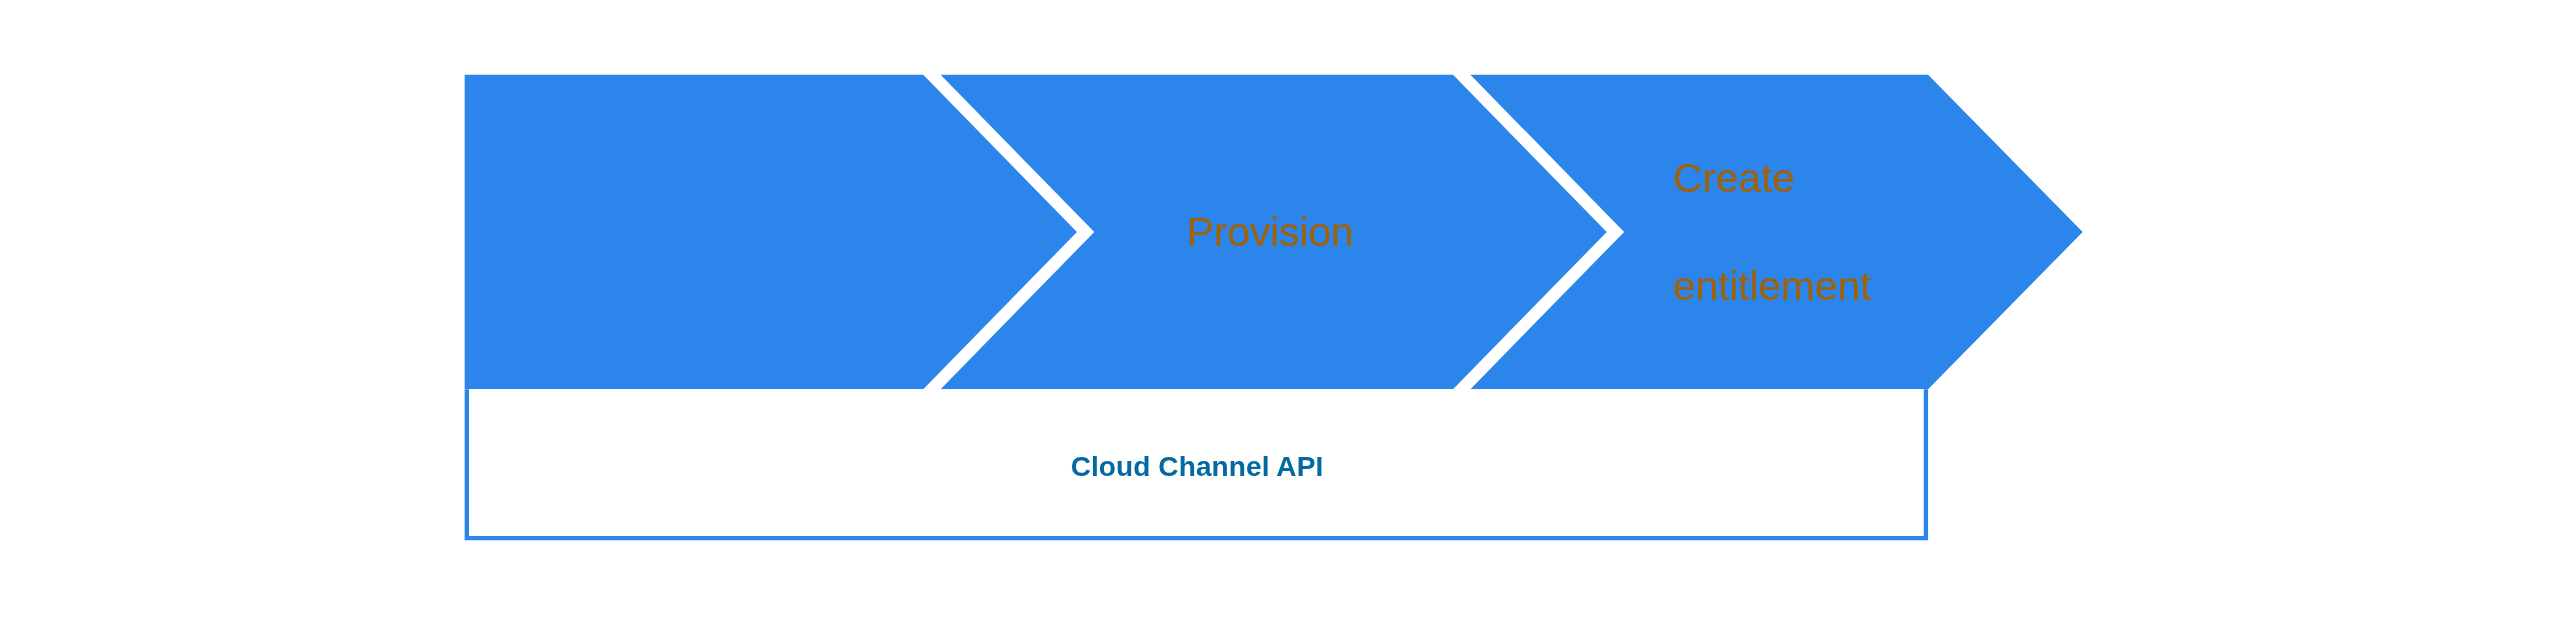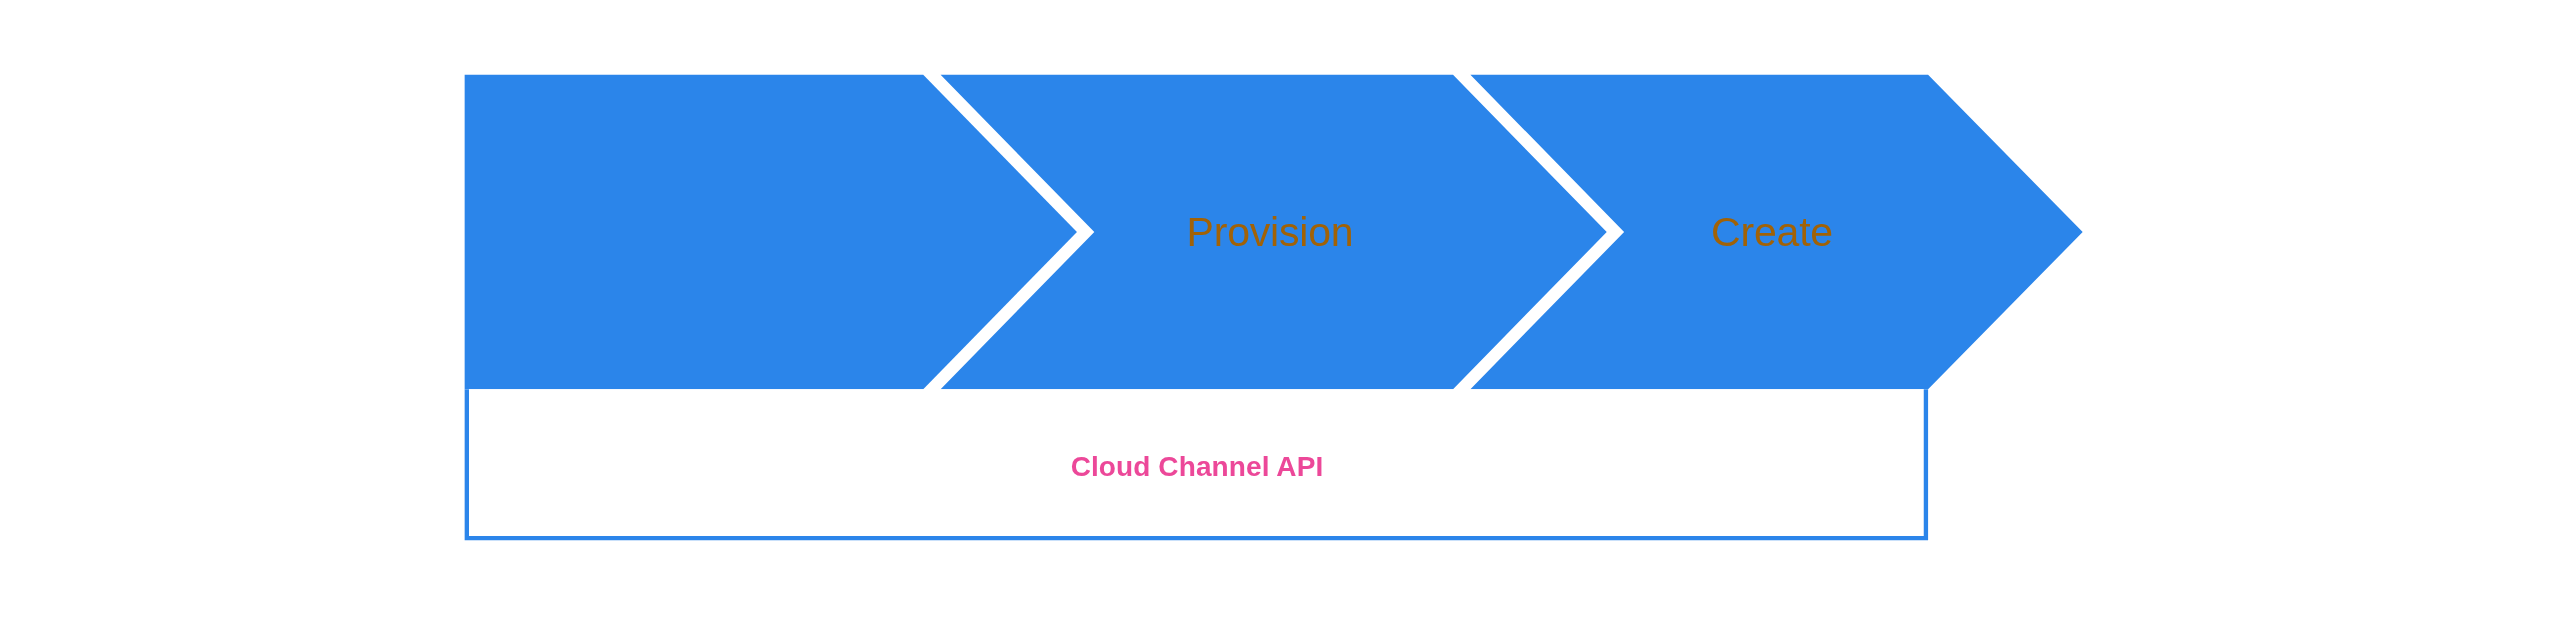--- a/index.html
+++ b/index.html
@@ -44,21 +44,21 @@
     font-size: 41px;
     line-height: 54px;
     white-space: pre-line;
     letter-spacing: -0.2px;
     transform: translate(-50%, -50%);
     pointer-events: none;
   }
 
   .api-label {
     position: absolute;
-    color: #ec4899;
+    color: #0369a1;
     font-family: "Liberation Sans", sans-serif;
     font-weight: 700;
     font-size: 28px;
     line-height: 35px;
     text-align: left;
     letter-spacing: 0.1px;
     transform: translate(-50%, -50%);
     pointer-events: none;
   }
 </style>
@@ -81,19 +81,20 @@
       <path d="M 537.5 448 L 537.5 619.5 L 2217.5 619.5 L 2217.5 448" fill="none" stroke="#2b85ea" stroke-width="5"></path>
     </svg>
 
 
     <div class="step-label" style="left:1270px; top:232px;">
       <div>Provision</div>
     </div>
 
     <div class="step-label" style="left:1772px; top:232px;">
       <div>Create</div>
+      <div>entitlement</div>
     </div>
 
     <div class="api-label" style="left:1197px; top:466px;">Cloud Channel API</div>
 
   </div>
 </div>
 
 
 </body></html>

